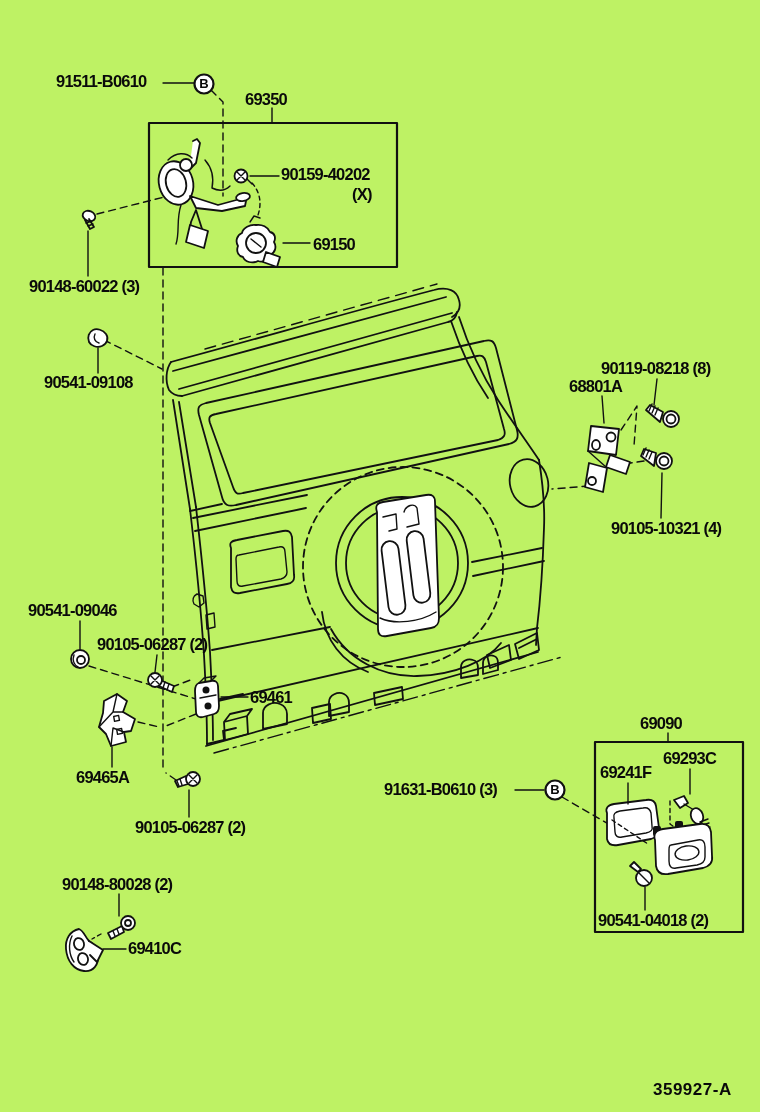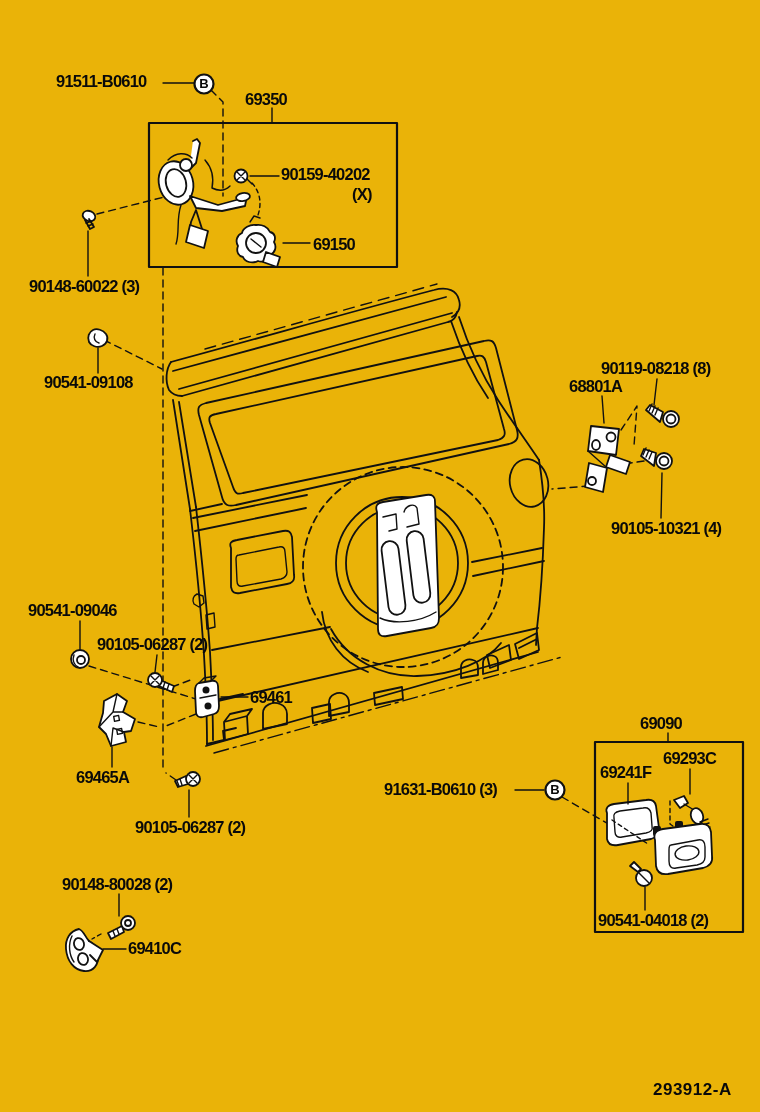--- a/index.html
+++ b/index.html
@@ -1,16 +1,16 @@
 <!DOCTYPE html>
 <html><head>
 <meta charset="utf-8">
 <style>
   html,body{margin:0;padding:0;background:#e8e8e8;}
-  #page{position:relative;width:760px;height:1112px;background:#eab308;overflow:hidden;
+  #page{position:relative;width:760px;height:1112px;background:#bef264;overflow:hidden;
         font-family:"Liberation Sans",sans-serif;}
   svg{position:absolute;left:0;top:0;}
   .art{fill:none;stroke:#111;stroke-width:1.8;stroke-linecap:round;stroke-linejoin:round;}
   .thin{stroke-width:1.4;}
   .bold{stroke-width:2.2;}
   .w{fill:#ffffff;}
   .blk{fill:#111;stroke:none;}
   .dash{stroke-dasharray:7 5;}
   .dashS{stroke-dasharray:4 3.5;}
   .dashL{stroke-dasharray:11 7;}
@@ -303,15 +303,15 @@
 <div class="lbl" style="left:640px;top:715px">69090</div>
 <div class="lbl" style="left:663px;top:750px">69293C</div>
 <div class="lbl" style="left:600px;top:764px">69241F</div>
 <div class="lbl" style="left:598px;top:912px">90541-04018 (2)</div>
 <div class="lbl" style="left:62px;top:876px">90148-80028 (2)</div>
 <div class="lbl" style="left:128px;top:940px">69410C</div>
 
 <div class="marker" style="left:194px;top:74px">B</div>
 <div class="marker" style="left:545px;top:780px">B</div>
 
-<div class="figcode" style="left:653px;top:1080px">293912-A</div>
+<div class="figcode" style="left:653px;top:1080px">359927-A</div>
 
 </div>
 
 </body></html>

